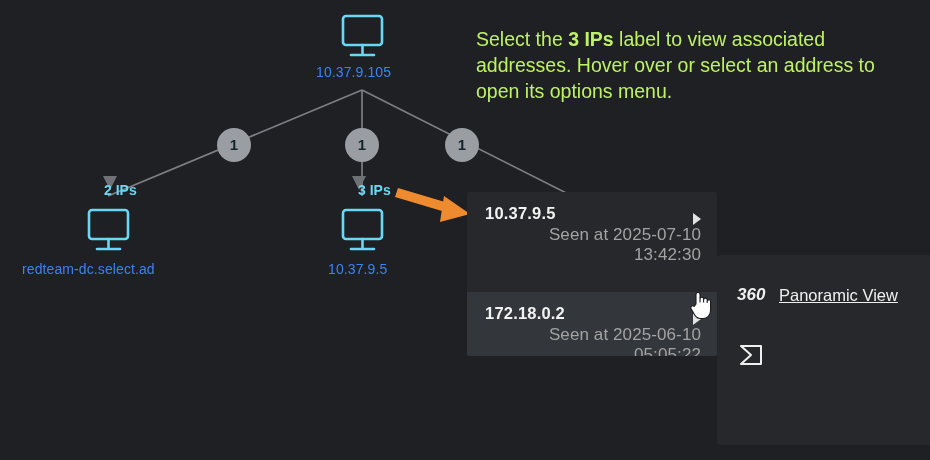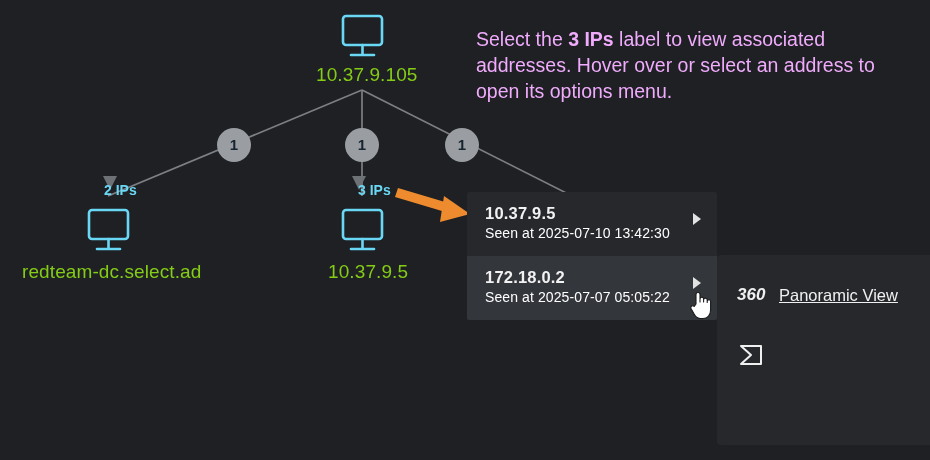--- a/index.html
+++ b/index.html
@@ -19,22 +19,22 @@
   #graph-svg {
     position: absolute;
     left: 0; top: 0;
     width: 930px;
     height: 460px;
   }
 
   
   .node-label {
     position: absolute;
-    font-size: 19px;
-    color: #84cc16;
+    font-size: 14px;
+    color: #3b82f6;
     white-space: nowrap;
     letter-spacing: .1px;
   }
   #root-label      { left: 316px; top: 64px; }
   #left-host-label { left: 22px;  top: 261px; }
   #mid-host-label  { left: 328px; top: 261px; }
 
   .ip-count-label {
     position: absolute;
     font-size: 14px;
@@ -58,52 +58,53 @@
   }
 
   
   #callout {
     position: absolute;
     left: 476px;
     top: 26px;
     width: 440px;
     font-size: 19.5px;
     line-height: 26px;
-    color: #f0abfc;
+    color: #bef264;
   }
   #callout b { font-weight: bold; }
 
   
   #ip-panel {
     position: absolute;
     left: 467px;
     top: 192px;
     width: 250px;
     background: #26282c;
     border-radius: 2px;
     overflow: hidden;
   }
   .ip-row {
     position: relative;
     padding: 12px 16px 13px 18px;
     box-sizing: border-box;
     height: 64px;
   }
-  .ip-row.is-hovered { background: #33363b; }
+  .ip-row.is-hovered { background: #33363b; margin-top: 36px; }
   .ip-addr {
     font-size: 16.5px;
     font-weight: bold;
     color: #f2f2f2;
     letter-spacing: .2px;
   }
   .ip-seen {
     margin-top: 2px;
-    font-size: 14px;
-    color: #ffffff;
+    font-size: 17px;
+    color: #a3a3a3;
     letter-spacing: .1px;
+    text-align: right;
   }
   .row-chevron {
     position: absolute;
     right: 16px;
     top: 21px;
     width: 0; height: 0;
     border-left: 8px solid #e2e2e2;
     border-top: 6px solid transparent;
     border-bottom: 6px solid transparent;
   }
@@ -214,21 +215,21 @@
 <div id="ip-panel">
 
   <div class="ip-row">
     <div class="ip-addr">10.37.9.5</div>
     <div class="ip-seen">Seen at 2025-07-10 13:42:30</div>
     <div class="row-chevron"></div>
   </div>
 
   <div class="ip-row is-hovered">
     <div class="ip-addr">172.18.0.2</div>
-    <div class="ip-seen">Seen at 2025-07-07 05:05:22</div>
+    <div class="ip-seen">Seen at 2025-06-10 05:05:22</div>
     <div class="row-chevron"></div>
   </div>
 
 
 </div>
 
 <div id="context-menu">
 
   <div class="menu-item">
     <span class="menu-icon-360">360</span>

